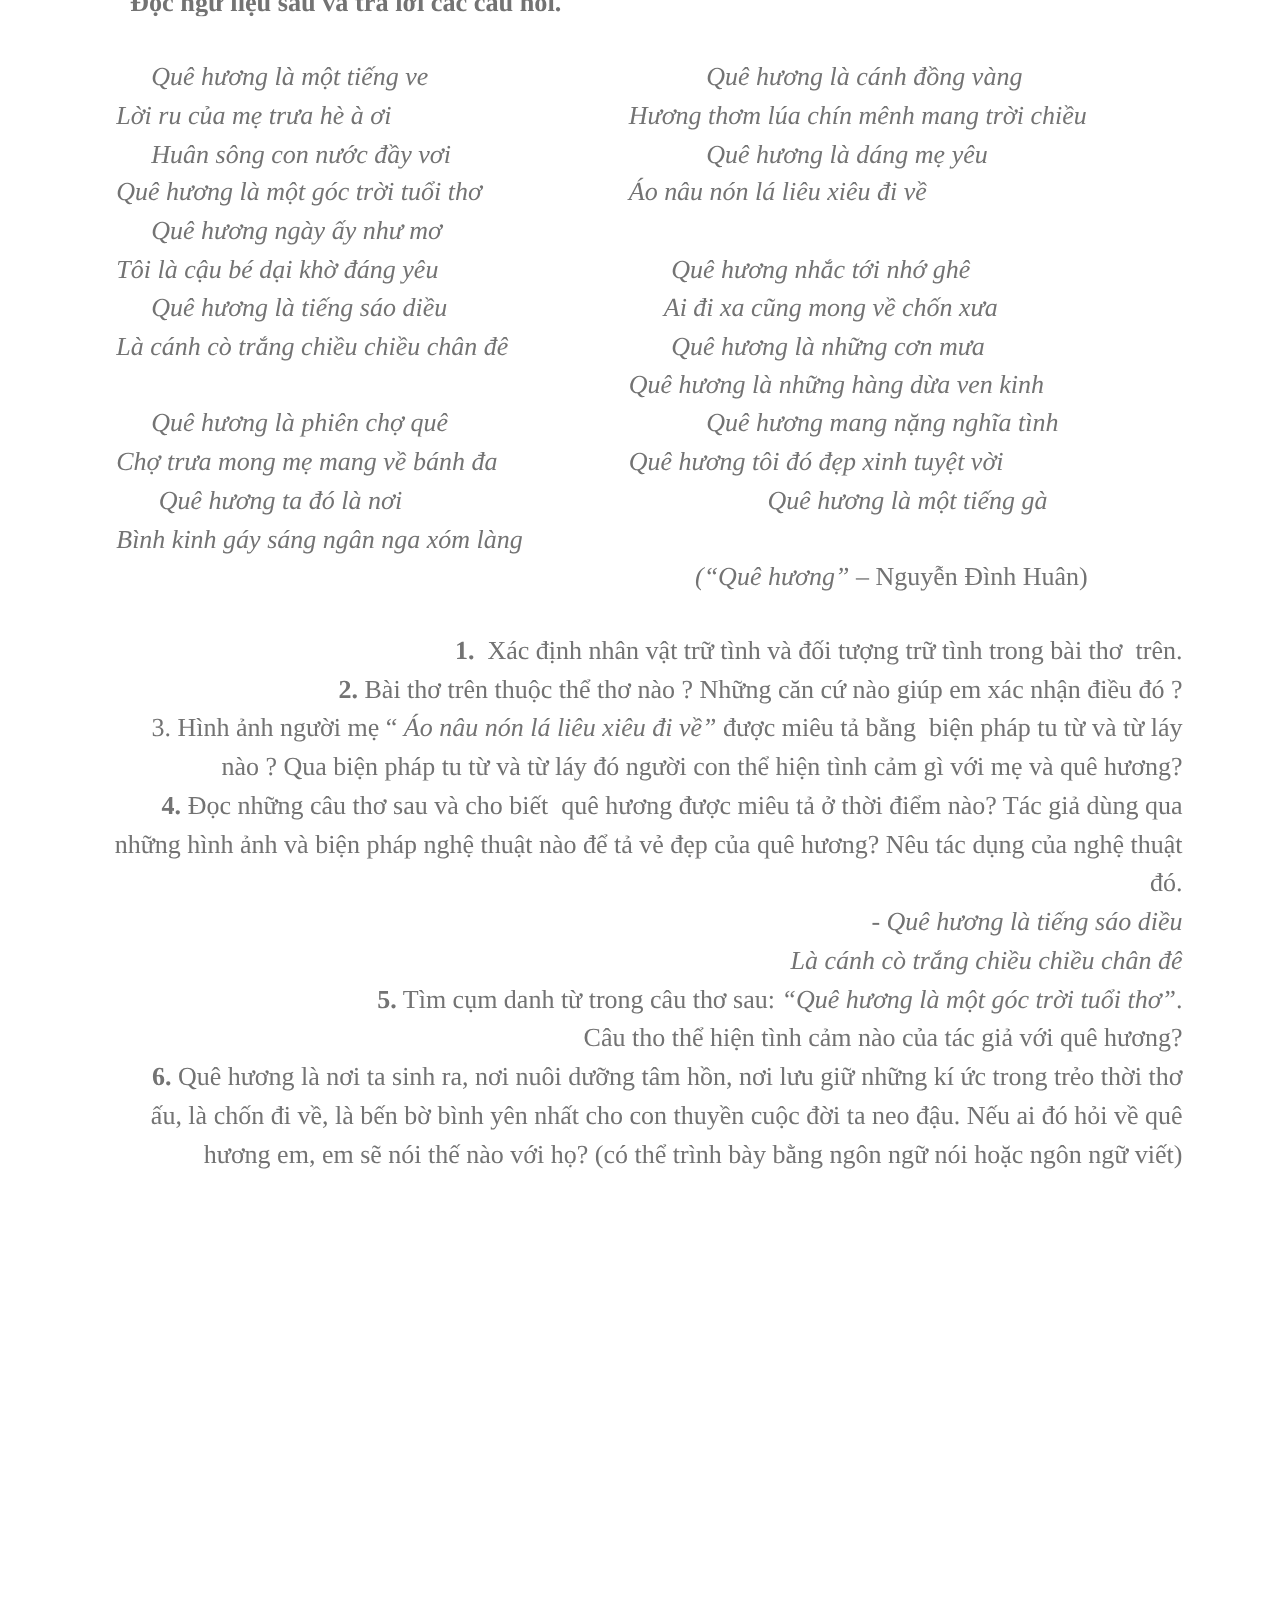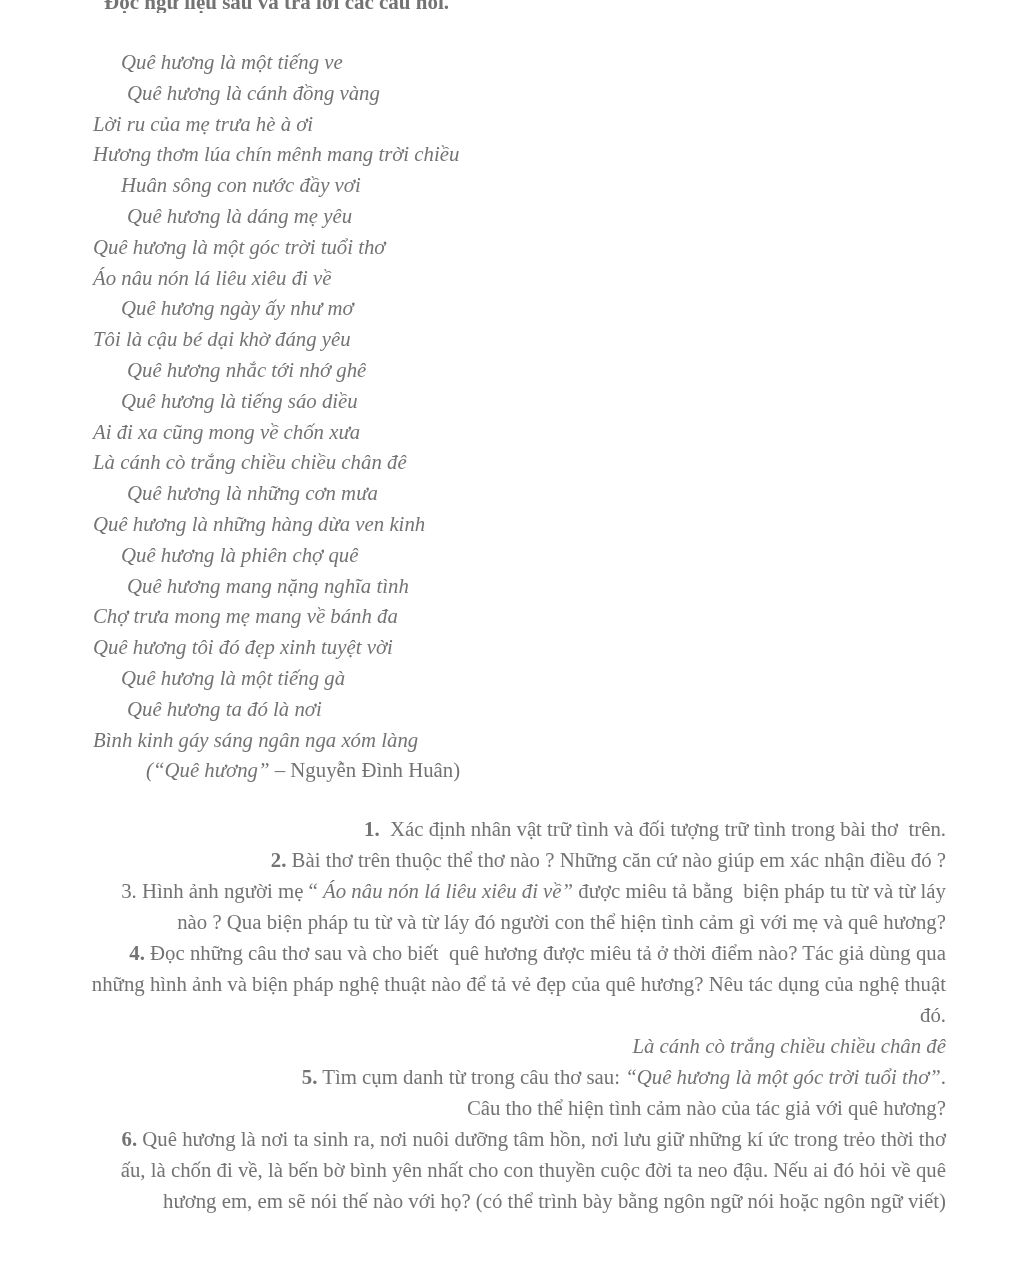--- a/index.html
+++ b/index.html
@@ -3,21 +3,21 @@
 <meta charset="utf-8">
 <style>
   html,body{margin:0;padding:0;background:#ffffff;}
   .page{
     position:relative;width:1024px;height:1280px;background:#ffffff;overflow:hidden;
     color:#737373;font-family:"Liberation Serif","DejaVu Serif",serif;font-size:20.8px;
   }
   .title-clip{height:13px;overflow:hidden;}
   .doc-title{margin:-9px 0 0 104px;font-weight:bold;font-size:21px;line-height:22px;white-space:pre;}
   .poem{margin:34px 0 0 93px;font-style:italic;line-height:30.8px;}
-  .prow{display:flex;flex-direction:column;}
+  .prow{display:flex;}
   .pline{white-space:pre;}
   .pline.left{width:410px;flex:none;}
   .pline.right{flex:1;}
   .ind-l{padding-left:28px;}
   .ind-r{padding-left:34px;font-style:italic;}
   .attr-spacer{width:410px;flex:none;}
   .attr{padding-left:53px;white-space:pre;}
   .attr .upright{font-style:normal;}
   .questions{margin:27px 78px 0 62px;line-height:31px;}
   .q{margin:0;white-space:pre-wrap;text-align:right;}
@@ -76,35 +76,36 @@
       </div>
       <div class="prow">
         <div class="pline left ind-l">Quê hương là phiên chợ quê</div>
         <div class="pline right ind-r">Quê hương mang nặng nghĩa tình</div>
       </div>
       <div class="prow">
         <div class="pline left">Chợ trưa mong mẹ mang về bánh đa</div>
         <div class="pline right">Quê hương tôi đó đẹp xinh tuyệt vời</div>
       </div>
       <div class="prow">
+        <div class="pline right ind-r">Quê hương ta đó là nơi</div>
         <div class="pline left ind-l">Quê hương là một tiếng gà</div>
-        <div class="pline right ind-r">Quê hương ta đó là nơi</div>
       </div>
       <div class="prow">
         <div class="pline left">Bình kinh gáy sáng ngân nga xóm làng</div>
       </div>
       <div class="prow">
         <div class="attr-spacer"></div>
         <div class="pline right attr"><span>(“Quê hương”</span><span class="upright"> – Nguyễn Đình Huân)</span></div>
       </div>
     </div>
 
   <div class="questions" id="questions">
       <p class="q indent"><span class="b">1.</span><span>  Xác định nhân vật trữ tình và đối tượng trữ tình trong bài thơ  trên.</span></p>
       <p class="q indent"><span class="b">2.</span><span> Bài thơ trên thuộc thể thơ nào ? Những căn cứ nào giúp em xác nhận điều đó ?</span></p>
       <p class="q indent"><span>3. Hình ảnh người mẹ “ </span><span class="i">Áo nâu nón lá liêu xiêu đi về”</span><span> được miêu tả bằng  biện pháp tu từ và từ láy nào ? Qua biện pháp tu từ và từ láy đó người con thể hiện tình cảm gì với mẹ và quê hương?</span></p>
       <p class="q indent"><span class="b">4.</span><span> Đọc những câu thơ sau và cho biết  quê hương được miêu tả ở thời điểm nào? Tác giả dùng qua những hình ảnh và biện pháp nghệ thuật nào để tả vẻ đẹp của quê hương? Nêu tác dụng của nghệ thuật đó.</span></p>
+      <p class="q verse v1"><span class="i">- Quê hương là tiếng sáo diều</span></p>
       <p class="q verse v2"><span class="i">Là cánh cò trắng chiều chiều chân đê</span></p>
       <p class="q flush"><span class="b">5.</span><span> Tìm cụm danh từ trong câu thơ sau: </span><span class="i">“Quê hương là một góc trời tuổi thơ”</span><span>.</span></p>
       <p class="q flush"><span>Câu tho thể hiện tình cảm nào của tác giả với quê hương?</span></p>
       <p class="q flush"><span class="b">6.</span><span> Quê hương là nơi ta sinh ra, nơi nuôi dưỡng tâm hồn, nơi lưu giữ những kí ức trong trẻo thời thơ ấu, là chốn đi về, là bến bờ bình yên nhất cho con thuyền cuộc đời ta neo đậu. Nếu ai đó hỏi về quê hương em, em sẽ nói thế nào với họ? (có thể trình bày bằng ngôn ngữ nói hoặc ngôn ngữ viết)</span></p>
     </div>
 </div>
 
 </body></html>

